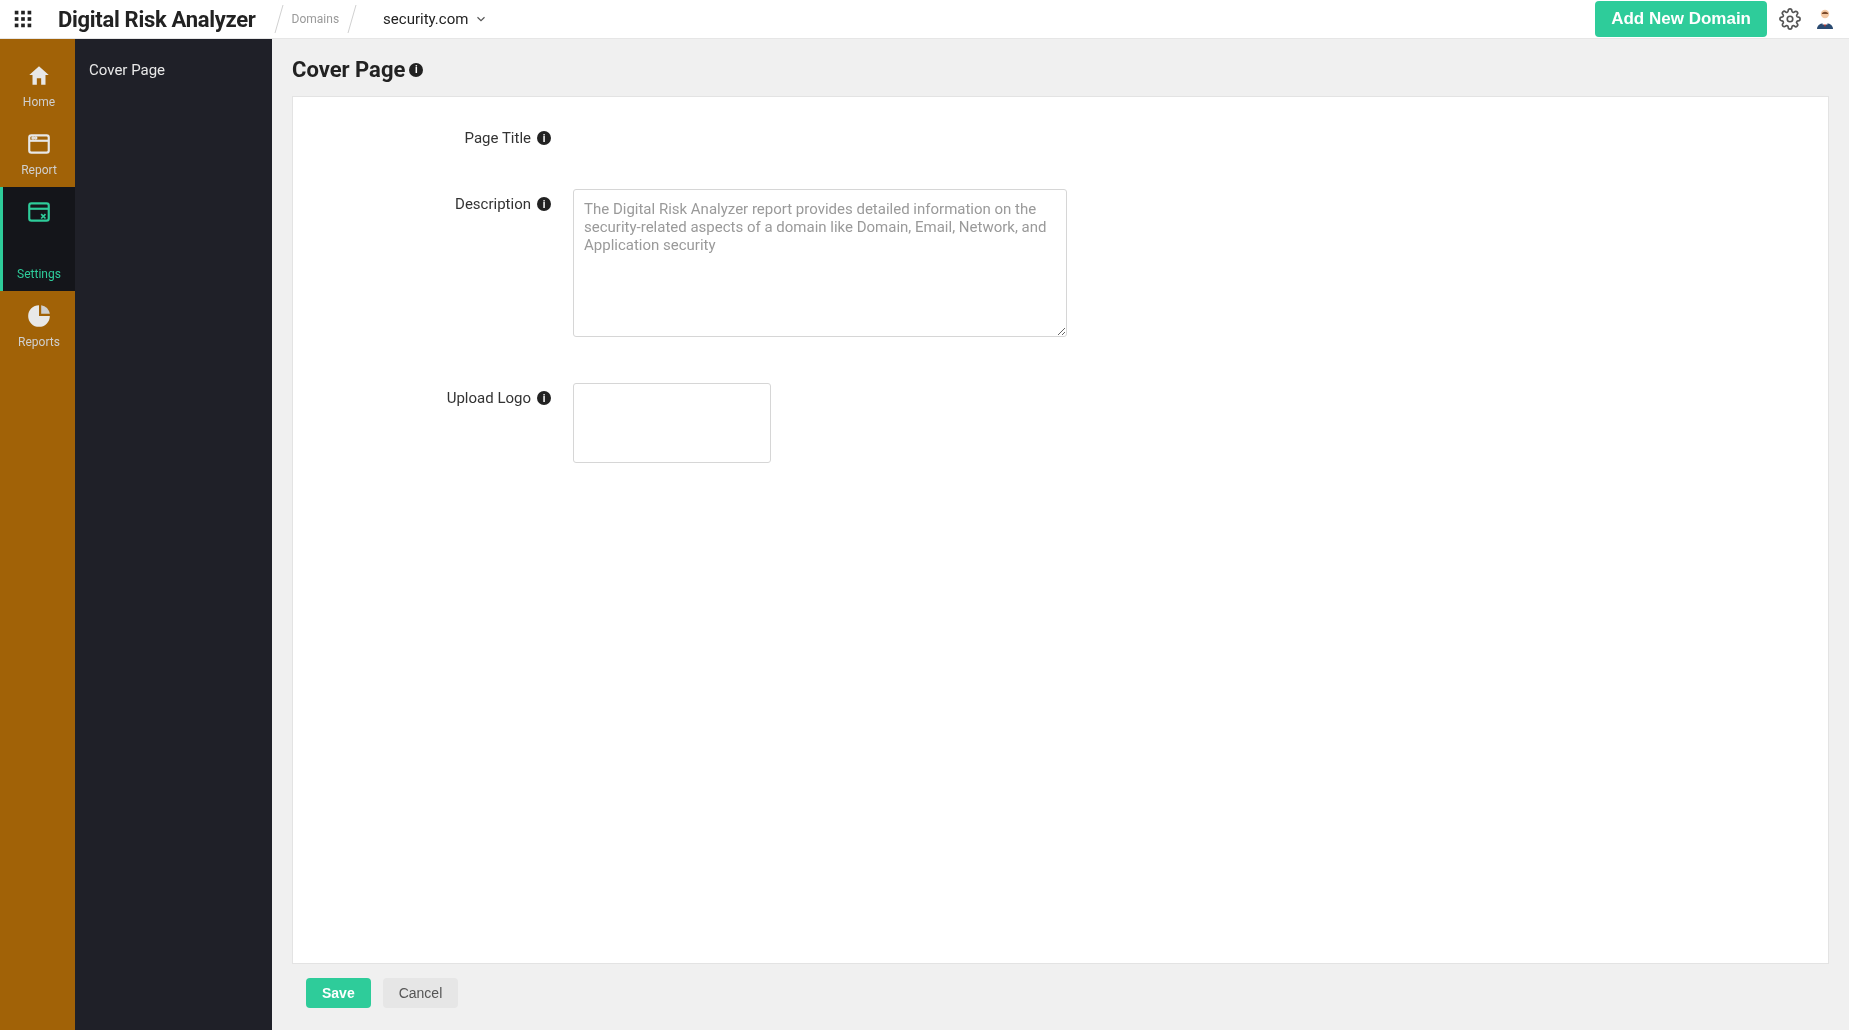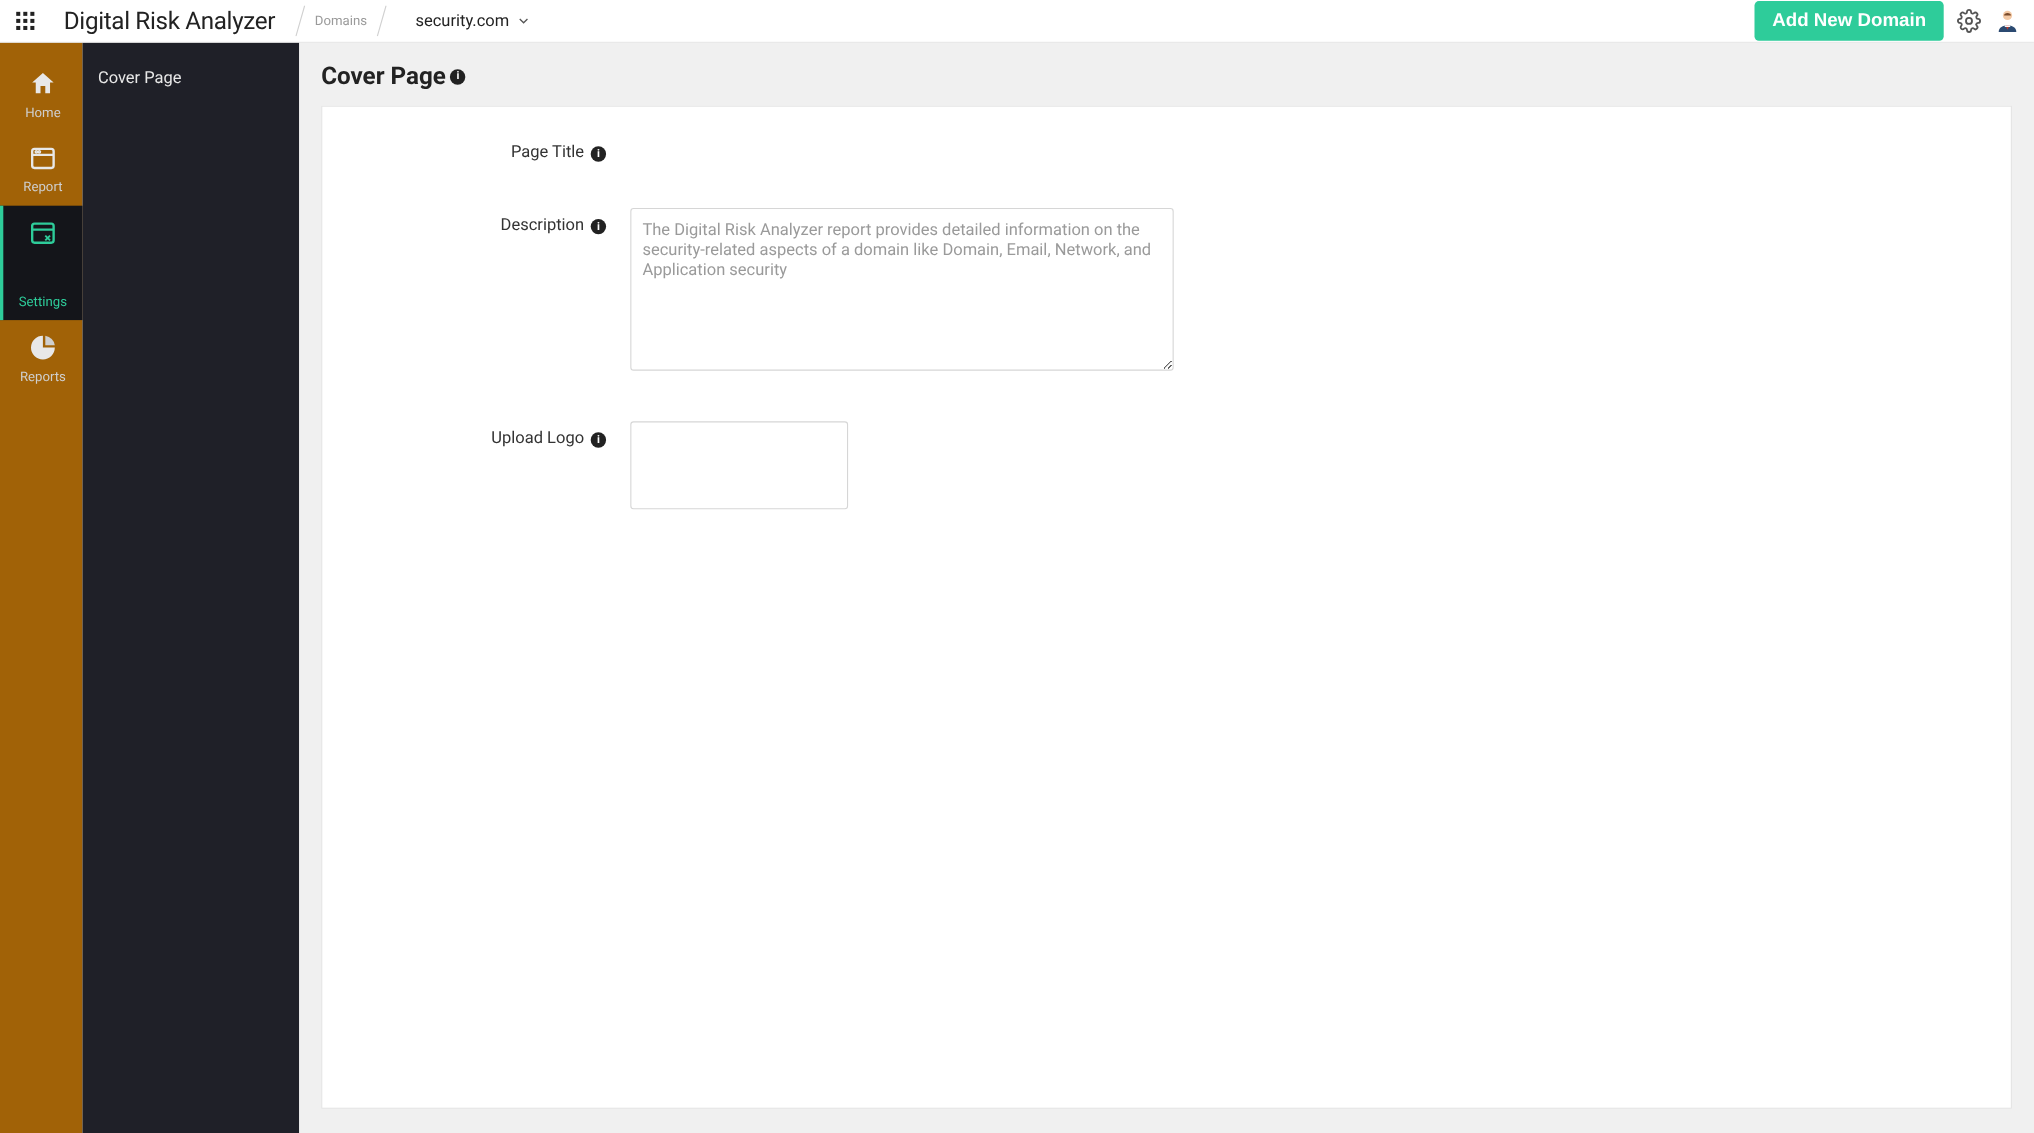--- a/index.html
+++ b/index.html
@@ -11,21 +11,21 @@
     height: 39px;
     background: #fff;
     display: flex;
     align-items: center;
     padding: 0 12px;
     border-bottom: 1px solid #e6e6e6;
     flex-shrink: 0;
   }
   .apps-icon { width: 22px; height: 22px; margin-right: 24px; cursor: pointer; }
   .apps-icon svg { display:block; }
-  .brand { font-size: 22px; font-weight: 400; letter-spacing: -0.3px; margin-right: 10px; }
+  .brand { font-size: 22px; font-weight: 700; letter-spacing: -0.3px; margin-right: 10px; }
   .crumb-sep-svg { margin: 0 6px; }
   .crumb-domains { color: #9a9a9a; font-size: 12px; }
   .domain-switcher { display: flex; align-items: center; margin-left: 18px; cursor: pointer; font-size: 15px; }
   .domain-switcher .chev { margin-left: 6px; }
   .spacer { flex: 1; }
   .btn-add-domain {
     background: #2ecc9a;
     color: #fff;
     border: none;
     padding: 8px 16px;
@@ -128,21 +128,21 @@
   }
   .form-label {
     width: 240px;
     text-align: right;
     padding-right: 22px;
     padding-top: 6px;
     font-size: 15px;
     color: #333;
     display: flex;
     justify-content: flex-end;
-    align-items: flex-end;
+    align-items: center;
   }
   .form-label .info-dot { margin-left: 6px; }
   .form-field input[type=text] {
     width: 296px;
     height: 36px;
     border: 1px solid #d6d6d6;
     border-radius: 3px;
     padding: 0 10px;
     font-size: 15px;
     color: #666;
@@ -316,15 +316,19 @@
             <span class="info-dot">i</span>
           </div>
           <div class="form-field">
             <div class="upload-box"></div>
           </div>
         </div>
 
       </div>
     </div>
 
+    <div class="actions">
+      <button class="btn-save">Save</button>
+      <button class="btn-cancel">Cancel</button>
+    </div>
   </div>
 
 </div>
 
 </body></html>

